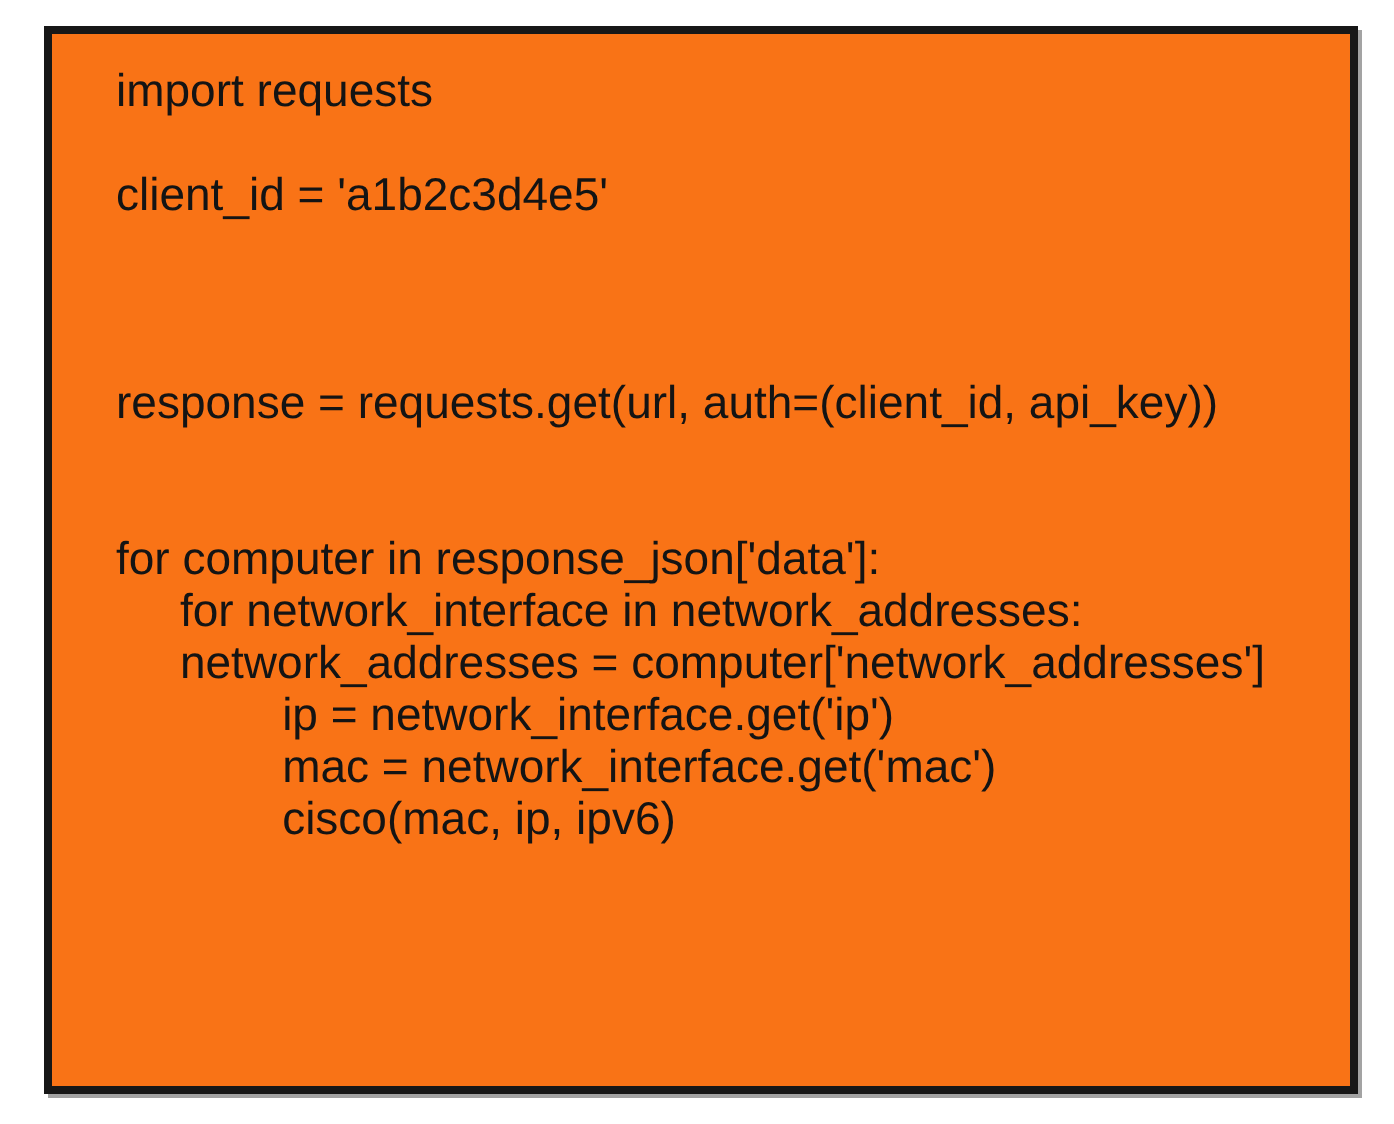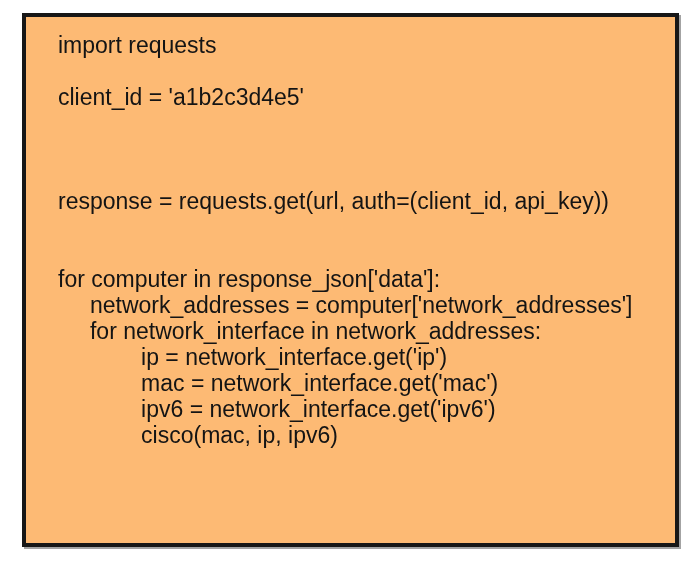--- a/index.html
+++ b/index.html
@@ -12,21 +12,21 @@
     overflow: hidden;
   }
   .code-box {
     position: absolute;
     left: 22px;
     top: 13px;
     width: 657px;
     height: 534px;
     box-sizing: border-box;
     border: 4px solid #171717;
-    background: #fdba74;
+    background: #f97316;
     box-shadow: 2px 2px 0 #a3a3a3;
   }
   .code {
     padding: 15px 6px 0 32px;
     font-size: 23px;
     line-height: 26px;
     color: #141414;
   }
   .code-line {
     white-space: pre;
@@ -41,20 +41,19 @@
     <div class="code-line">import requests</div>
     <div class="code-line"></div>
     <div class="code-line">client_id = 'a1b2c3d4e5'</div>
     <div class="code-line"></div>
     <div class="code-line"></div>
     <div class="code-line"></div>
     <div class="code-line">response = requests.get(url, auth=(client_id, api_key))</div>
     <div class="code-line"></div>
     <div class="code-line"></div>
     <div class="code-line">for computer in response_json['data']:</div>
+    <div class="code-line">     for network_interface in network_addresses:</div>
     <div class="code-line">     network_addresses = computer['network_addresses']</div>
-    <div class="code-line">     for network_interface in network_addresses:</div>
     <div class="code-line">             ip = network_interface.get('ip')</div>
     <div class="code-line">             mac = network_interface.get('mac')</div>
-    <div class="code-line">             ipv6 = network_interface.get('ipv6')</div>
     <div class="code-line">             cisco(mac, ip, ipv6)</div>
   </div>
 </div>
 
 </body></html>

